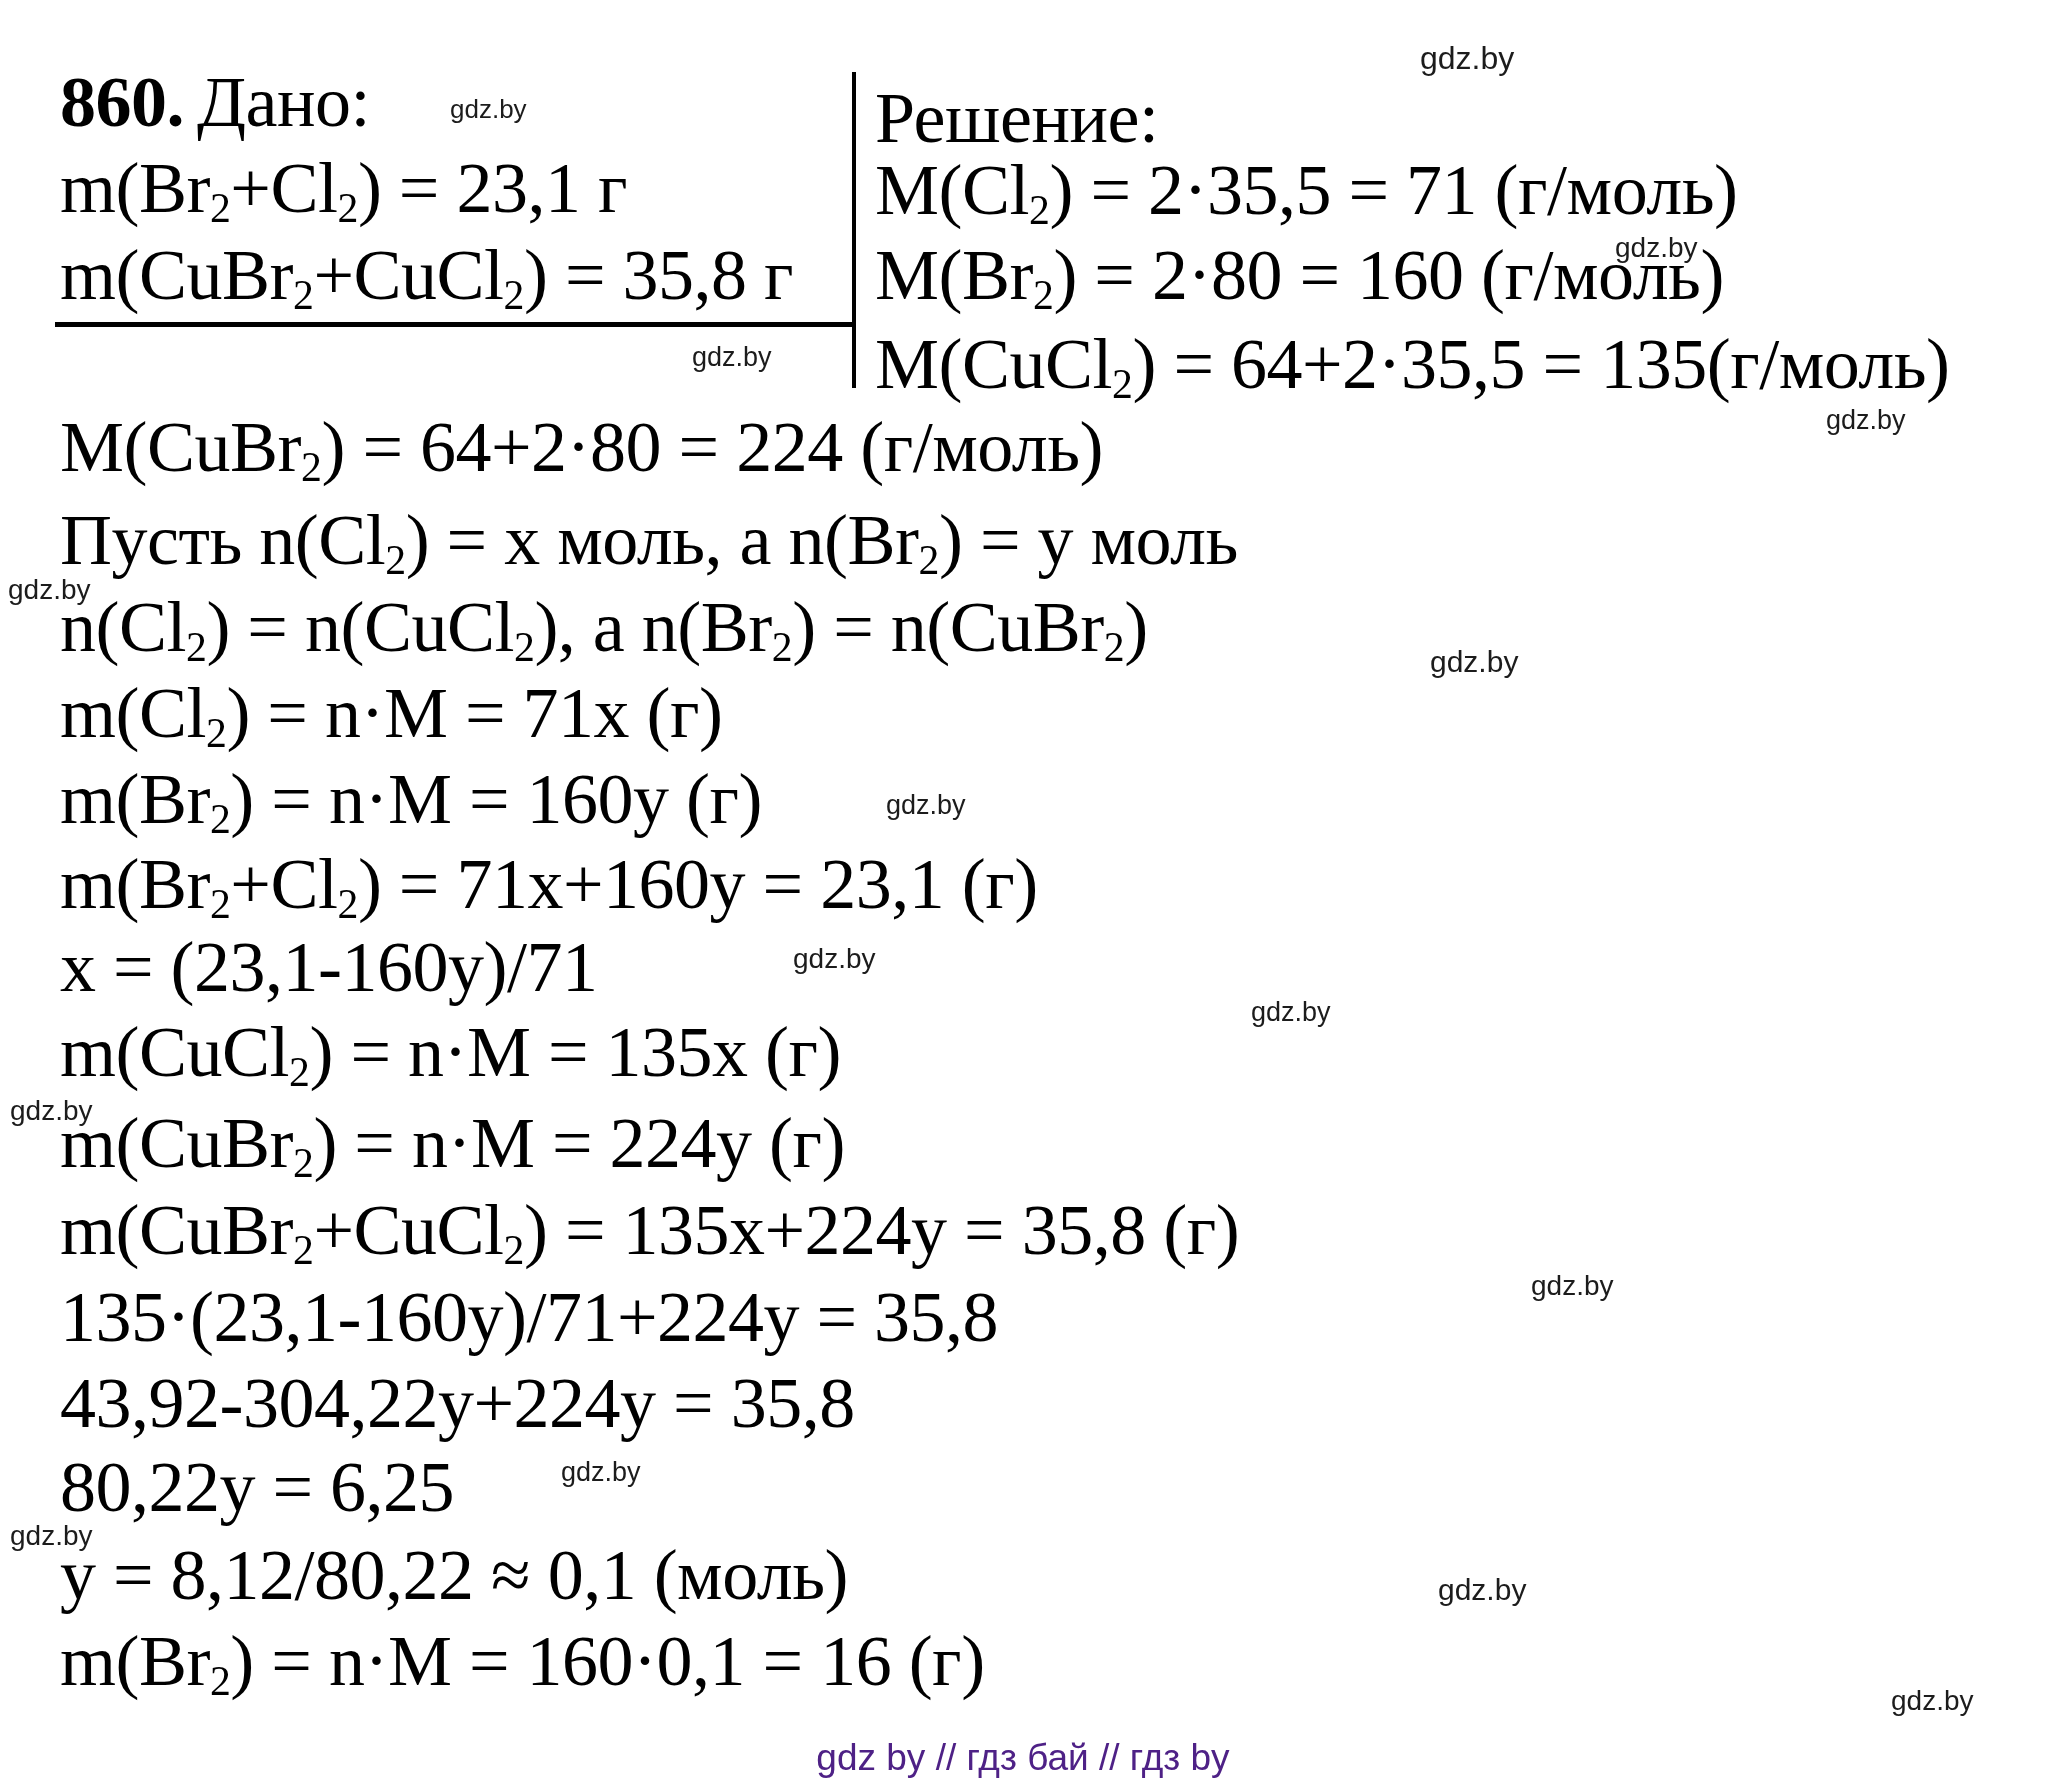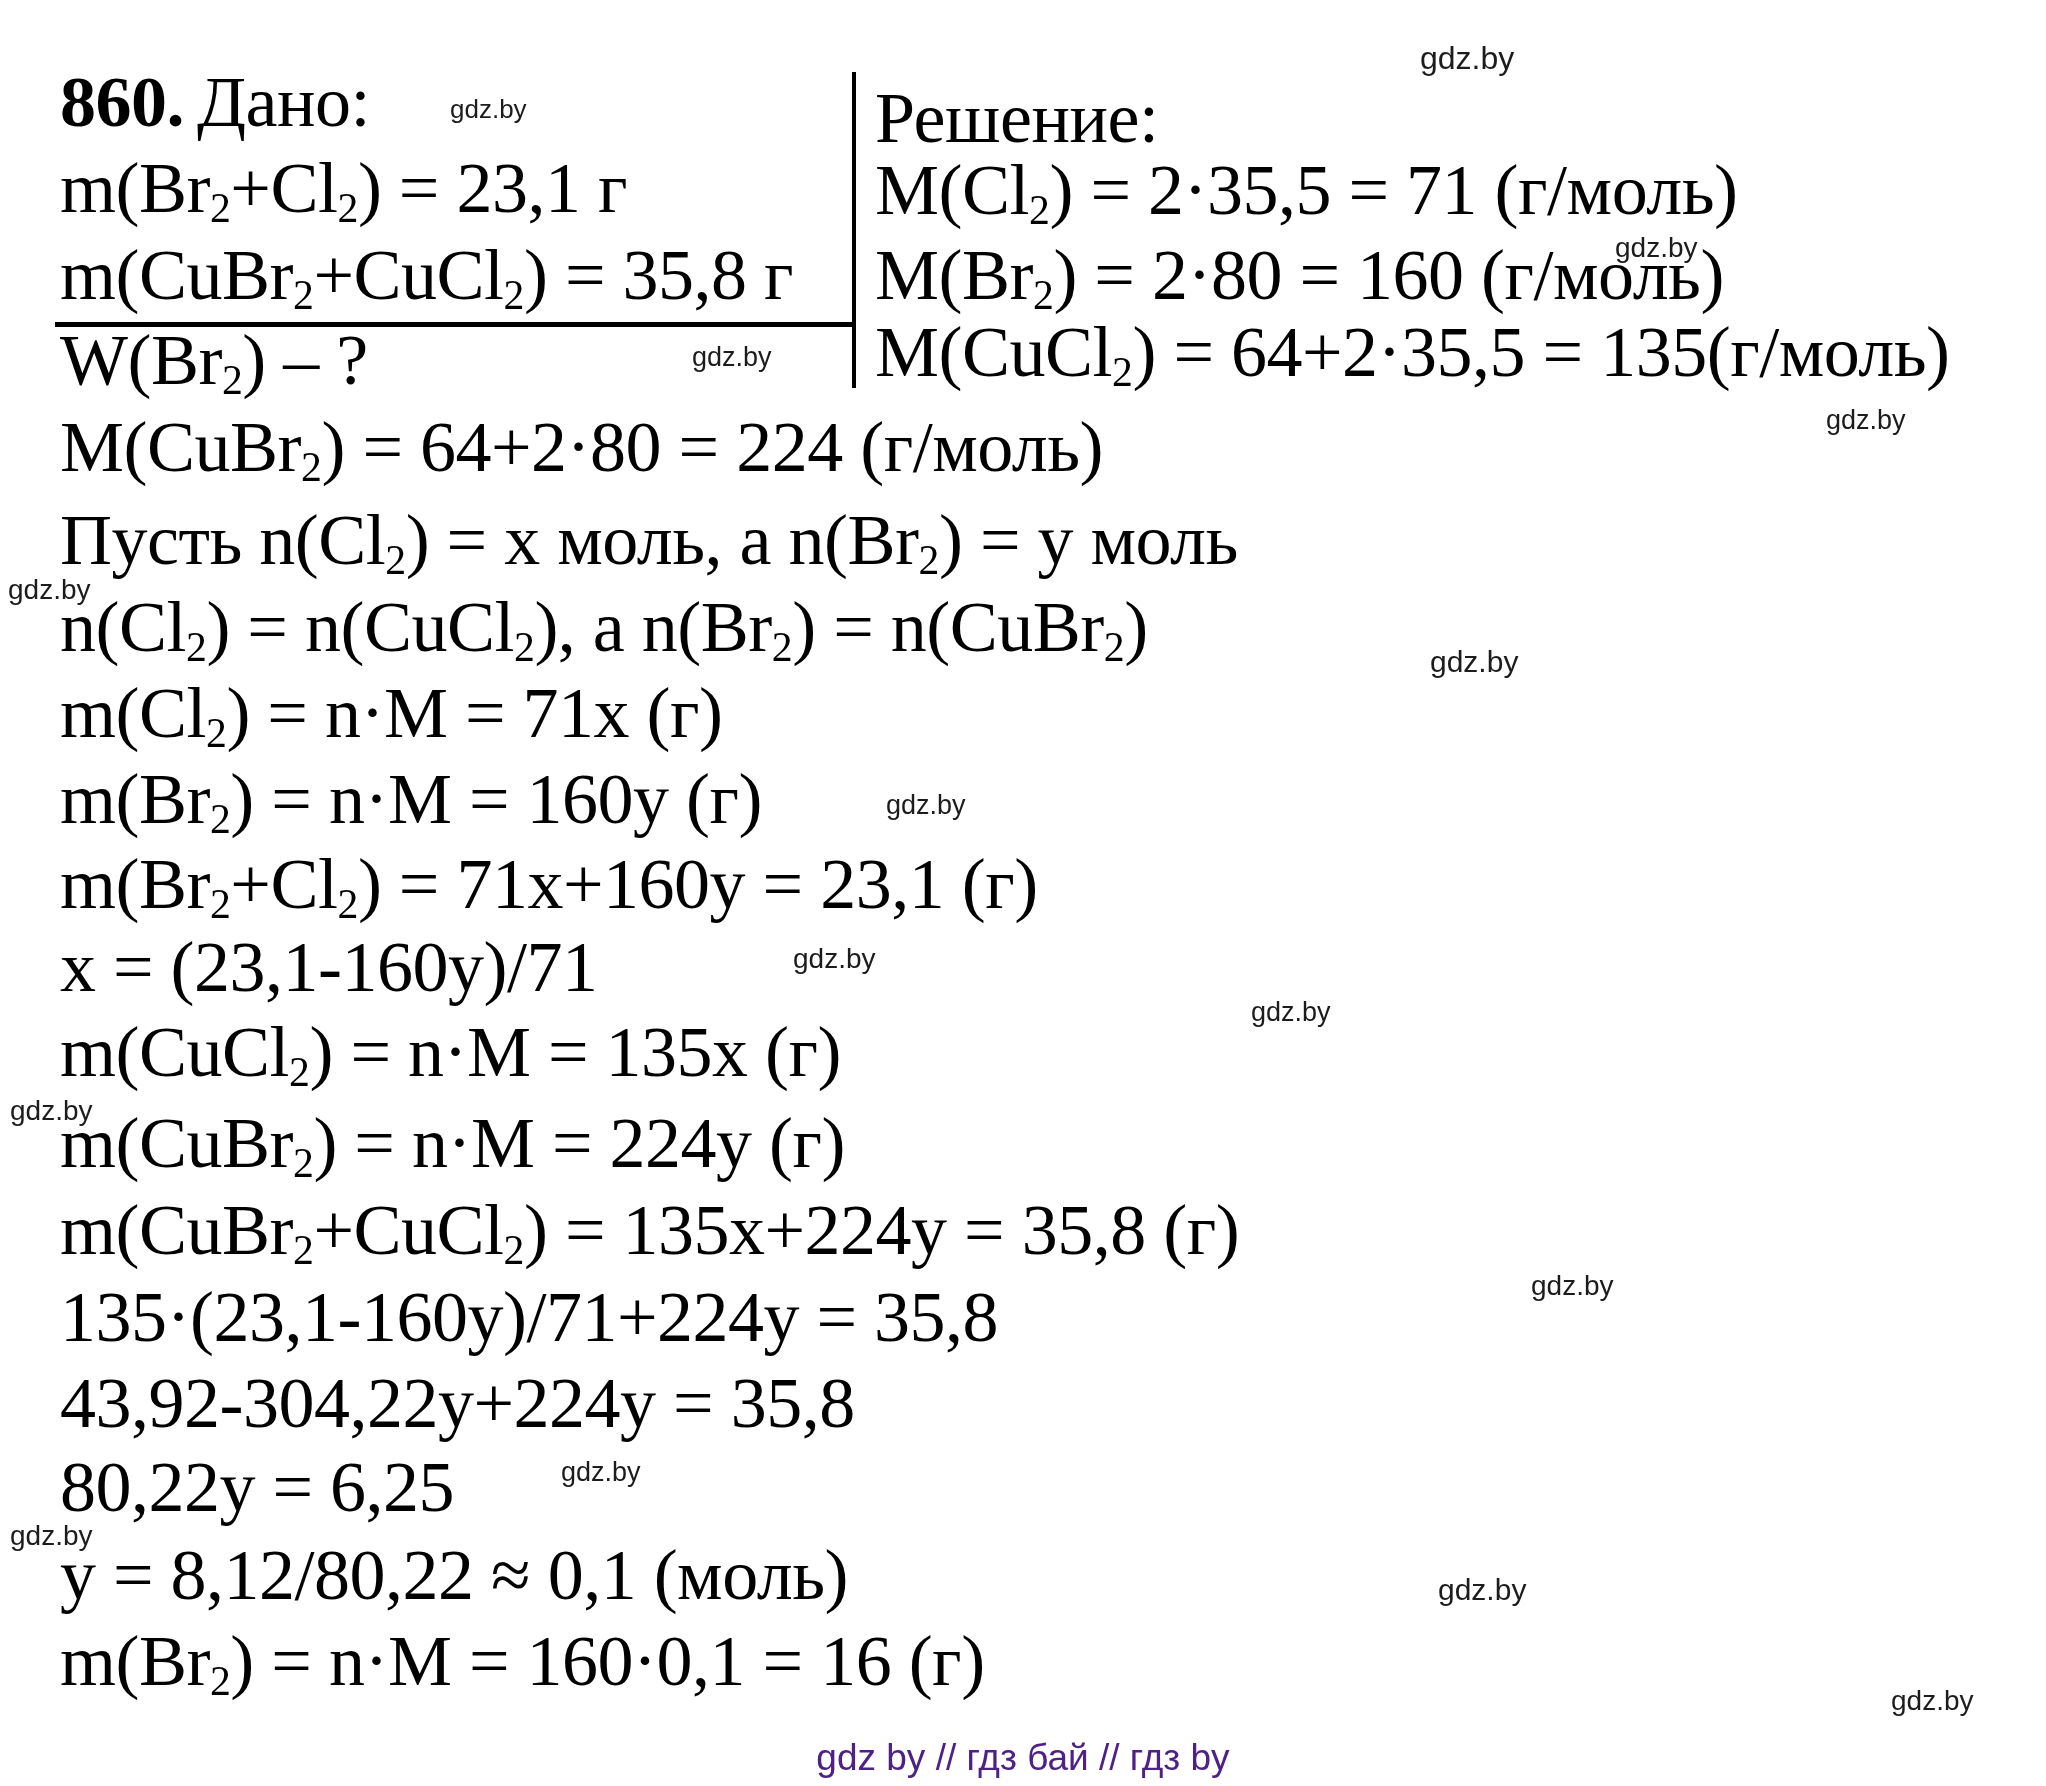--- a/index.html
+++ b/index.html
@@ -70,28 +70,27 @@
 
 <div class="page">
 
 
   <div class="line" style="top:66px">
     <span class="num">860.</span><span>Дано:</span>
   </div>
   <div class="line" style="top:152px">m(Br<sub>2</sub>+Cl<sub>2</sub>) = 23,1 г</div>
   <div class="line" style="top:239px">m(CuBr<sub>2</sub>+CuCl<sub>2</sub>) = 35,8 г</div>
   <div class="underline"></div>
-  <div class="line" style="top:324px">W(Br<sub>2</sub>) – ?</div>
 
   <div class="vline"></div>
 
   <div class="line rcol" style="top:82px">Решение:</div>
   <div class="line rcol" style="top:154px">M(Cl<sub>2</sub>) = 2·35,5 = 71 (г/моль)</div>
   <div class="line rcol" style="top:239px">M(Br<sub>2</sub>) = 2·80 = 160 (г/моль)</div>
-  <div class="line rcol" style="top:316px">M(CuCl<sub>2</sub>) = 64+2·35,5 = 135(г/моль)</div>
+  <div class="line rcol" style="top:328px">M(CuCl<sub>2</sub>) = 64+2·35,5 = 135(г/моль)</div>
 
   <div class="line" style="top:411px">M(CuBr<sub>2</sub>) = 64+2·80 = 224 (г/моль)</div>
   <div class="line" style="top:504px">Пусть n(Cl<sub>2</sub>) = x моль, а n(Br<sub>2</sub>) = y моль</div>
   <div class="line" style="top:591px">n(Cl<sub>2</sub>) = n(CuCl<sub>2</sub>), а n(Br<sub>2</sub>) = n(CuBr<sub>2</sub>)</div>
   <div class="line" style="top:677px">m(Cl<sub>2</sub>) = n·M = 71x (г)</div>
   <div class="line" style="top:763px">m(Br<sub>2</sub>) = n·M = 160y (г)</div>
   <div class="line" style="top:848px">m(Br<sub>2</sub>+Cl<sub>2</sub>) = 71x+160y = 23,1 (г)</div>
   <div class="line" style="top:931px">x = (23,1-160y)/71</div>
   <div class="line" style="top:1016px">m(CuCl<sub>2</sub>) = n·M = 135x (г)</div>
   <div class="line" style="top:1107px">m(CuBr<sub>2</sub>) = n·M = 224y (г)</div>

